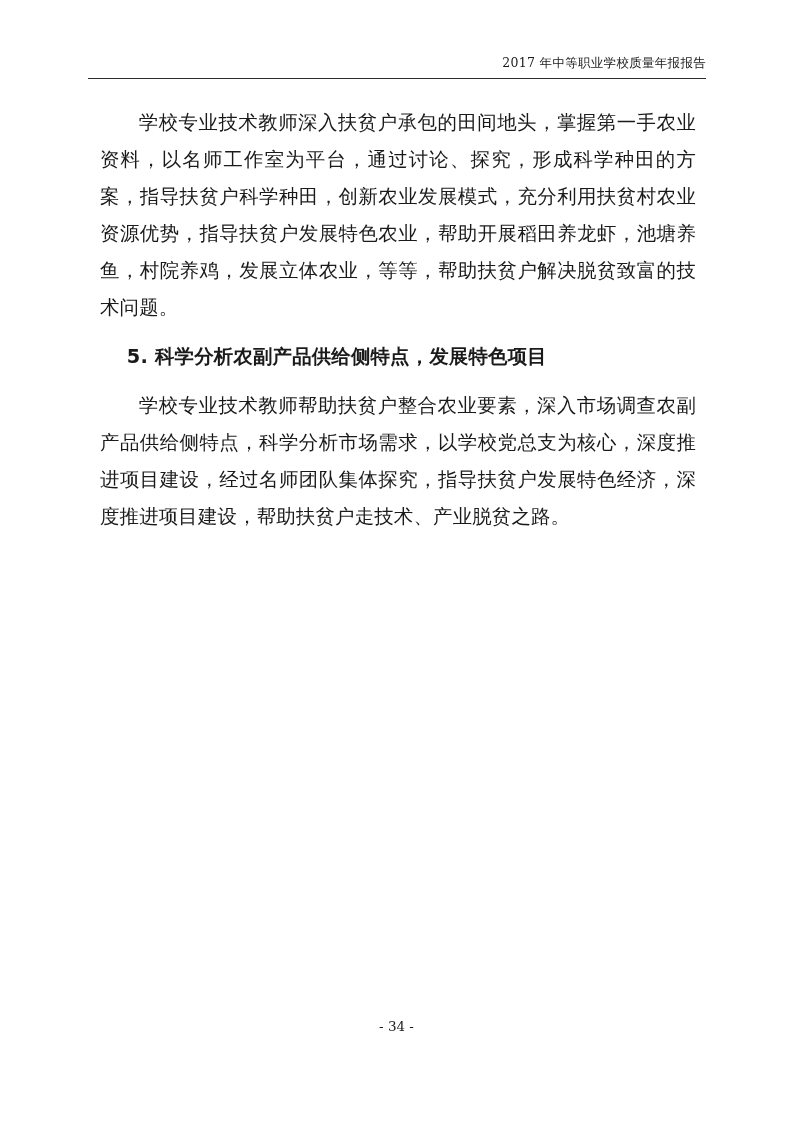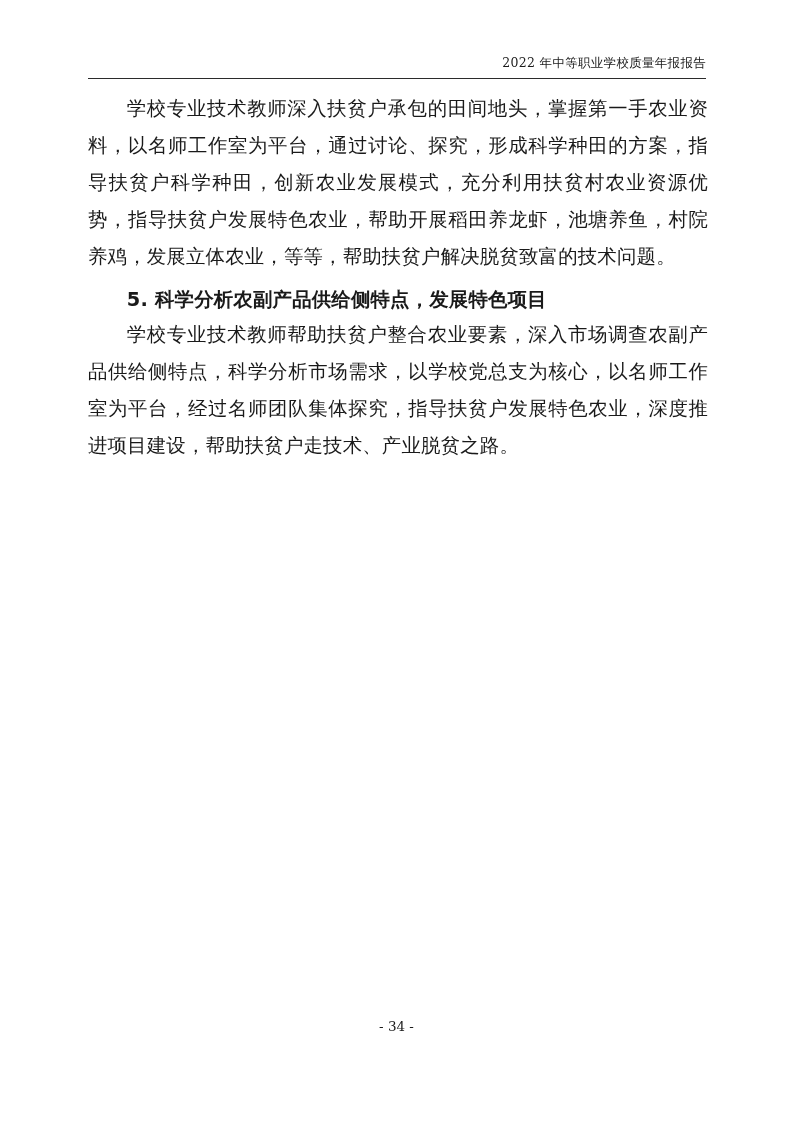--- a/index.html
+++ b/index.html
@@ -43,28 +43,28 @@
     border-top: 1px solid #2b2b2b;
   }
   
   .content {
     position: absolute;
     left: 88px;
     top: 92px;
     width: 620px;
   }
   p.para {
-    margin: 0;
+    margin: 12px;
     font-size: 19.4px;
     line-height: 37px;
     text-align: justify;
     text-justify: inter-ideograph;
     text-indent: 2em;
     letter-spacing: 0.2px;
-    font-family: Liberation Mono, monospace;
+    font-family: Liberation Serif, serif;
   }
   h4.subheading {
     margin: 4px 0 0 0;
     font-size: 19.4px;
     line-height: 37px;
     font-weight: bold;
     text-indent: 2em;
     letter-spacing: 0.2px;
     font-family: "DejaVu Sans", "Liberation Sans", sans-serif;
   }
@@ -78,27 +78,27 @@
     font-size: 13.5px;
     color: #1a1a1a;
     font-family: "DejaVu Serif", "Liberation Serif", serif;
   }
 </style>
 </head>
 <body>
 
 <div class="page">
 
-  <div class="header">2022 年中等职业学校质量年报报告</div>
+  <div class="header">2017 年中等职业学校质量年报报告</div>
 
   <div class="header-rule"></div>
 
   <div class="content">
     <p class="para">学校专业技术教师深入扶贫户承包的田间地头，掌握第一手农业资料，以名师工作室为平台，通过讨论、探究，形成科学种田的方案，指导扶贫户科学种田，创新农业发展模式，充分利用扶贫村农业资源优势，指导扶贫户发展特色农业，帮助开展稻田养龙虾，池塘养鱼，村院养鸡，发展立体农业，等等，帮助扶贫户解决脱贫致富的技术问题。</p>
 
     <h4 class="subheading">5. 科学分析农副产品供给侧特点，发展特色项目</h4>
 
-    <p class="para">学校专业技术教师帮助扶贫户整合农业要素，深入市场调查农副产品供给侧特点，科学分析市场需求，以学校党总支为核心，以名师工作室为平台，经过名师团队集体探究，指导扶贫户发展特色农业，深度推进项目建设，帮助扶贫户走技术、产业脱贫之路。</p>
+    <p class="para">学校专业技术教师帮助扶贫户整合农业要素，深入市场调查农副产品供给侧特点，科学分析市场需求，以学校党总支为核心，深度推进项目建设，经过名师团队集体探究，指导扶贫户发展特色经济，深度推进项目建设，帮助扶贫户走技术、产业脱贫之路。</p>
   </div>
 
   <div class="footer">- 34 -</div>
 
 </div>
 
 </body></html>

